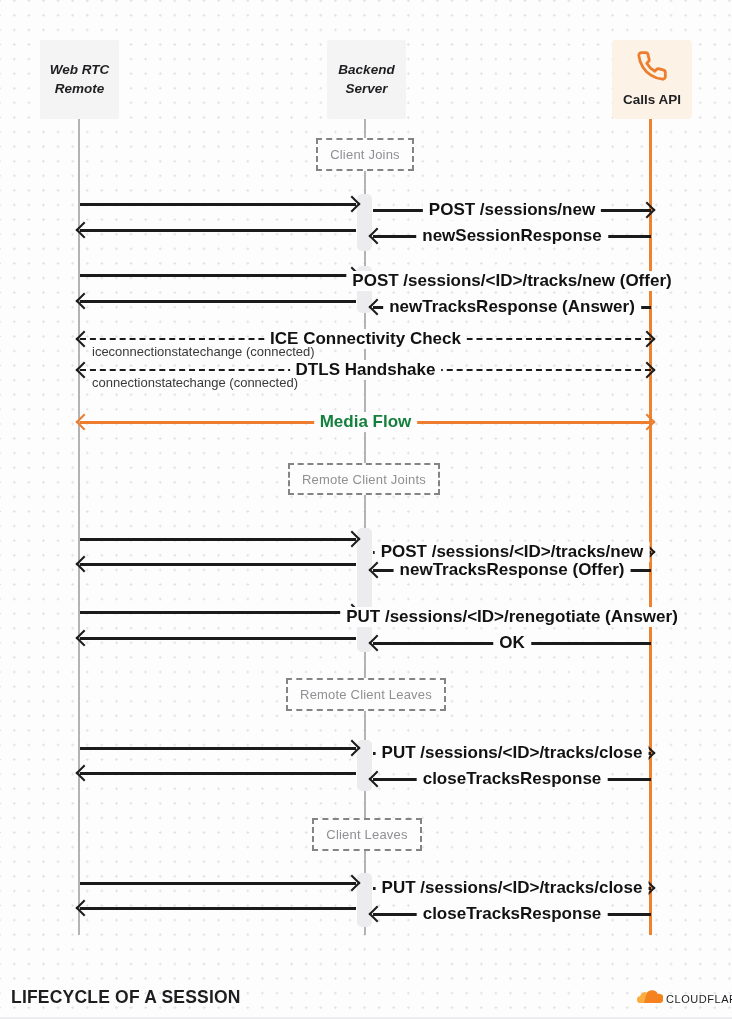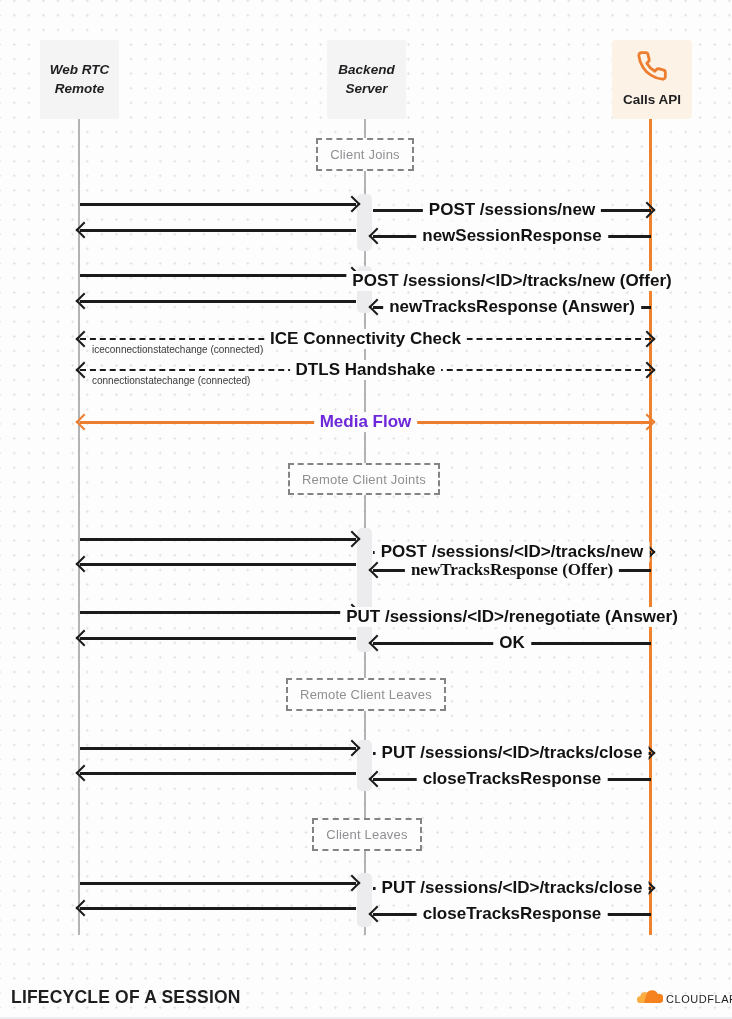--- a/index.html
+++ b/index.html
@@ -32,24 +32,24 @@
   .msg .line{position:absolute;left:0;right:0;top:0;height:2.8px;background:#1b1b1b;}
   .msg .line.dash{height:0;background:none;border-top:2.8px dashed #1b1b1b;}
   .msg .hd{position:absolute;width:10px;height:10px;top:1.4px;
     border-top:2.8px solid #1b1b1b;border-right:2.8px solid #1b1b1b;}
   .msg .hd.r{right:-2px;transform:translateY(-50%) rotate(45deg);}
   .msg .hd.l{left:-2px;transform:translateY(-50%) rotate(-135deg);}
   .msg .lbl{position:absolute;left:50%;top:1.4px;transform:translate(-50%,-50%);
     background:#fdfdfd;padding:0 6px;font-weight:bold;font-size:17px;
     color:#121212;white-space:nowrap;}
   .msg .lbl:empty{display:none;}
-  .msg .sub{position:absolute;left:12px;top:6px;font-size:10px;color:#3a3a3a;white-space:nowrap;}
+  .msg .sub{position:absolute;left:12px;top:6px;font-size:13px;color:#3a3a3a;white-space:nowrap;}
   .msg.media .line{background:#ed7d2f;height:3px;}
   .msg.media .hd{border-color:#ed7d2f;}
-  .msg.media .lbl{color:#6d28d9;}
+  .msg.media .lbl{color:#15803d;}
   
   .title{position:absolute;left:11px;top:987px;font-size:17.5px;font-weight:bold;
     color:#1e1e20;letter-spacing:.2px;z-index:5;}
   .logo{position:absolute;left:637px;top:988px;display:flex;align-items:center;gap:3px;z-index:5;}
   .logo .brand{font-size:11px;font-weight:normal;letter-spacing:.55px;color:#1e1e20;}
 </style>
 </head>
 <body>
 
 <div id="stage">
@@ -160,21 +160,21 @@
     </div>
   <div class="msg" style="top:543px;left:373px;width:278px;margin-top:8px;">
       <div class="line"></div>
       <div class="hd r"></div>
       <span class="lbl">POST /sessions/&lt;ID&gt;/tracks/new</span>
     </div>
   <div class="msg" style="top:563px;left:80px;width:276px;">
       <div class="line"></div>
       <div class="hd l"></div>
     </div>
-  <div class="msg" style="top:569px;left:373px;width:278px;font-family:Liberation Serif, serif;">
+  <div class="msg" style="top:569px;left:373px;width:278px;">
       <div class="line"></div>
       <div class="hd l"></div>
       <span class="lbl">newTracksResponse (Offer)</span>
     </div>
 
   <div class="msg" style="top:611px;left:80px;width:276px;">
       <div class="line"></div>
       <div class="hd r"></div>
     </div>
   <div class="msg" style="top:616px;left:373px;width:278px;">

